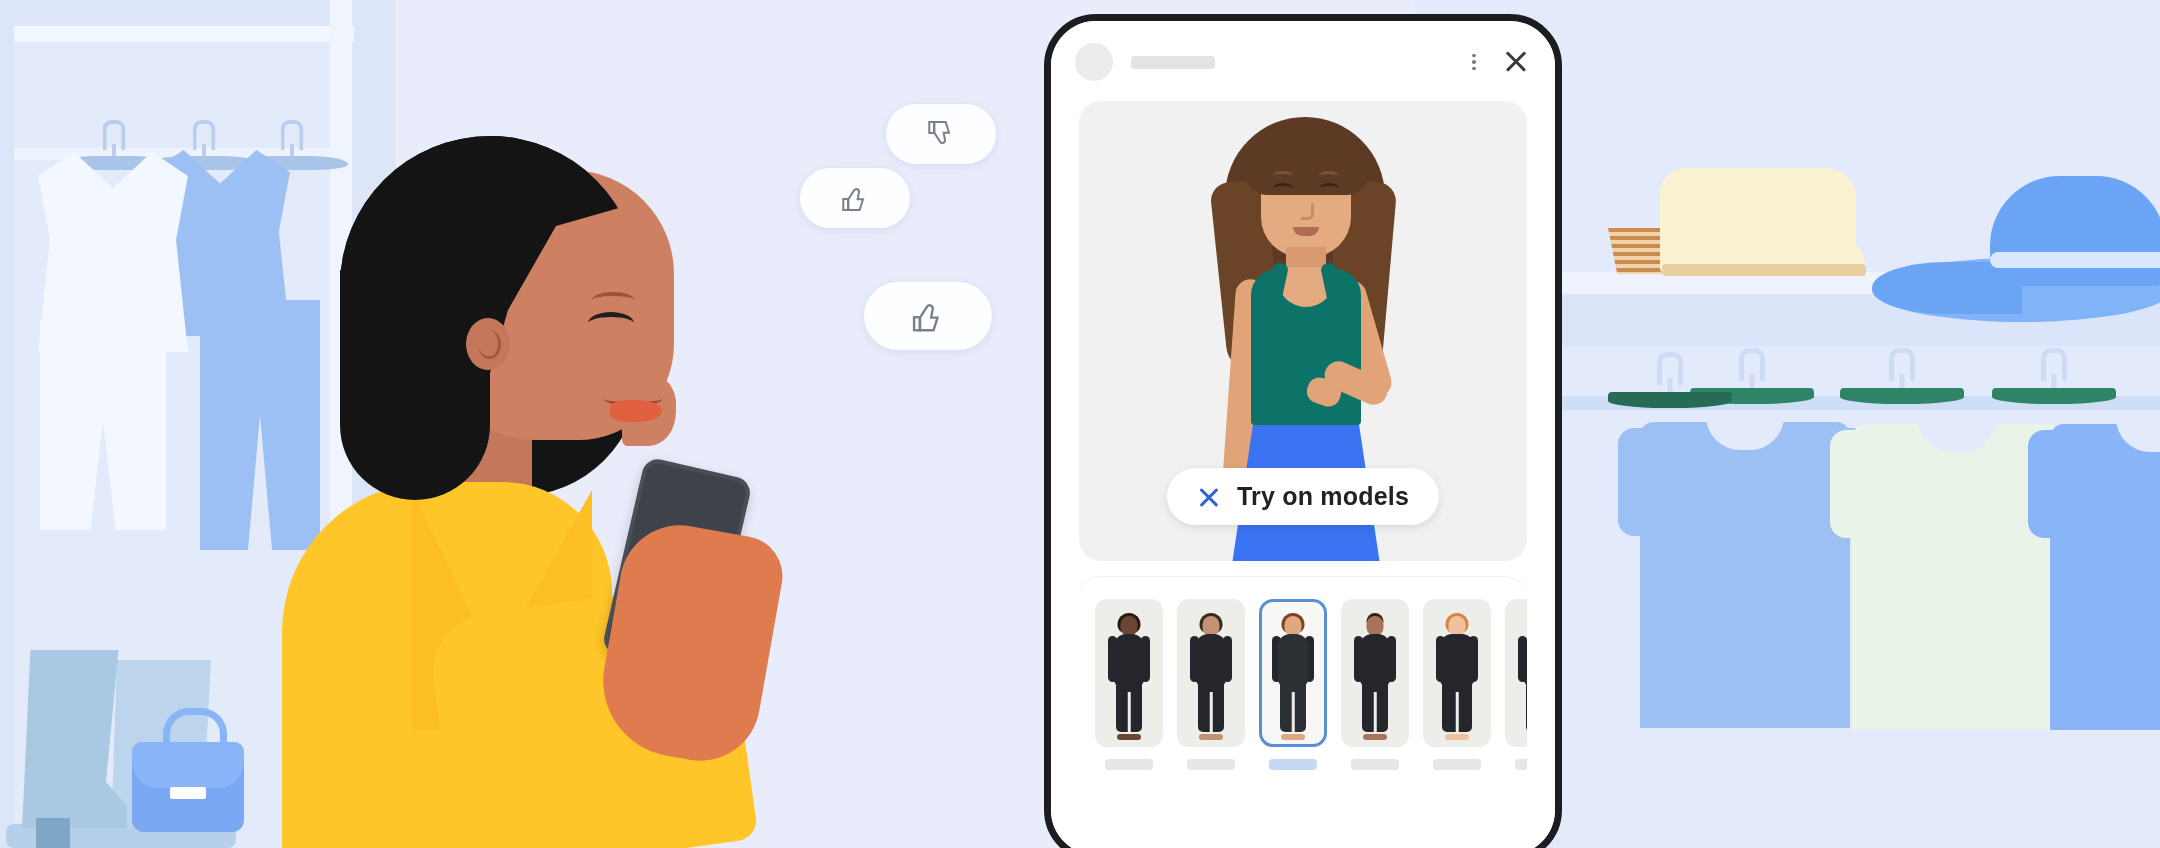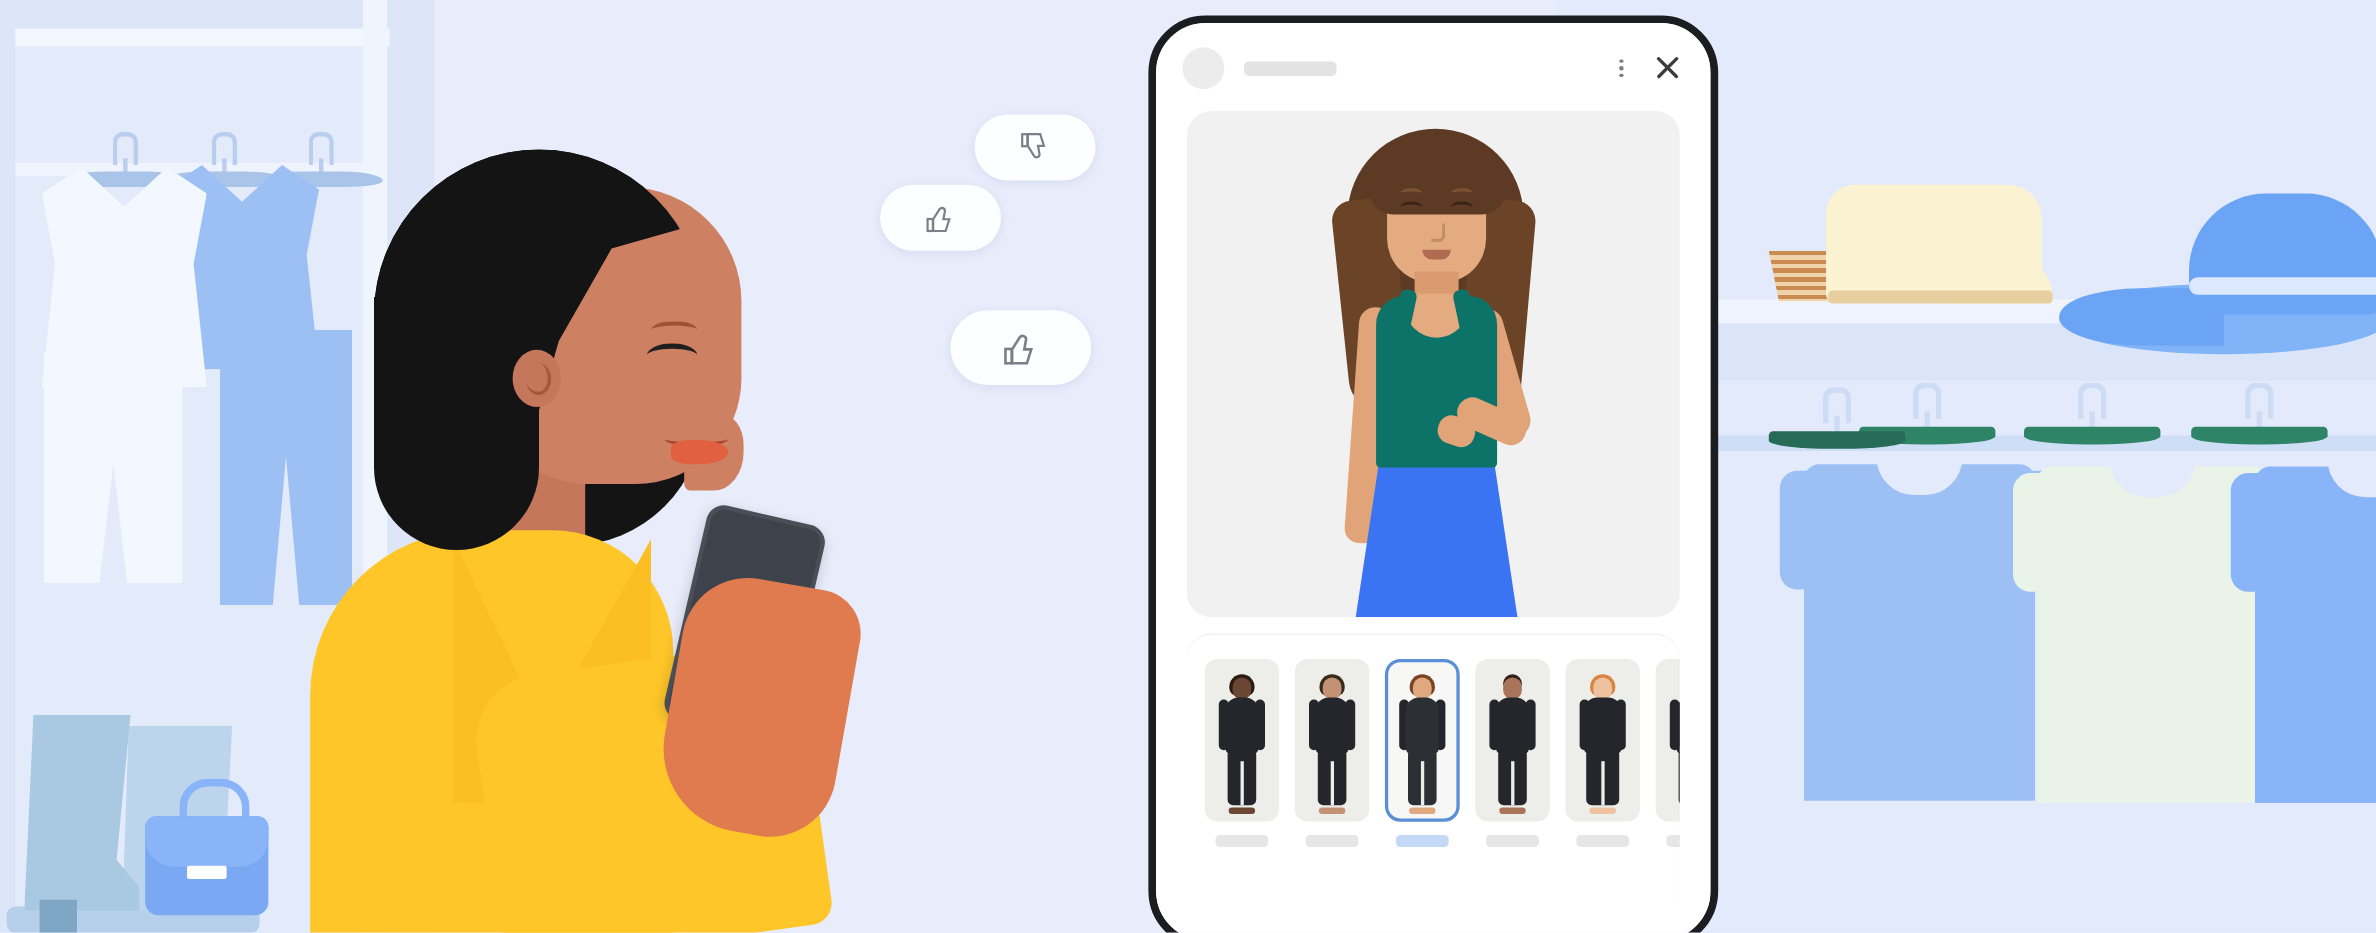--- a/index.html
+++ b/index.html
@@ -366,20 +366,27 @@
           <div class="m-armR"></div>
           <div class="m-skirt"></div>
           <div class="m-torso"></div>
           <div class="m-chestskin"></div>
           <div class="m-strapL"></div>
           <div class="m-strapR"></div>
           <div class="m-forearmR"></div>
           <div class="m-handR"></div>
         </div>
 
+        <div class="try-btn">
+          <span class="x-ic">
+              <i></i>
+              <i></i>
+            </span>
+          <span>Try on models</span>
+        </div>
       </div>
 
       <div class="thumbs-panel">
         <div class="thumbs-row">
 
           <div class="thumb">
             <div class="thumb-box">
               <div class="sil">
                 <div class="hr" style="background:#2b1a12;"></div>
                 <div class="hd" style="background:#6b4733;"></div>

